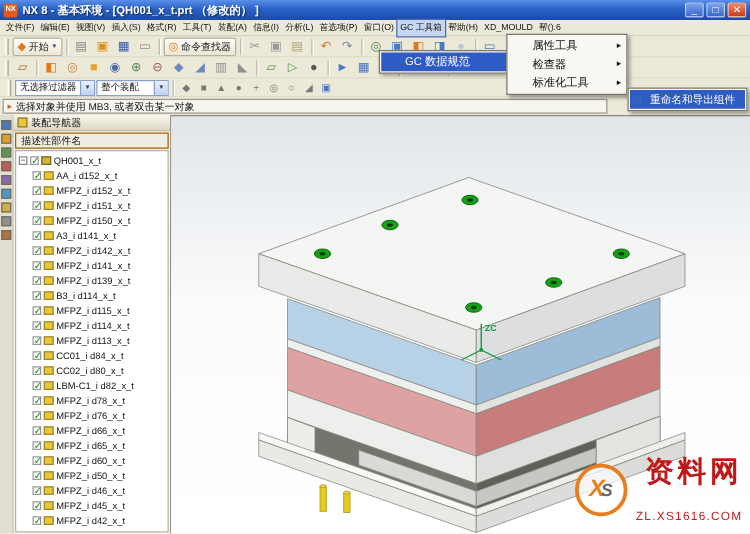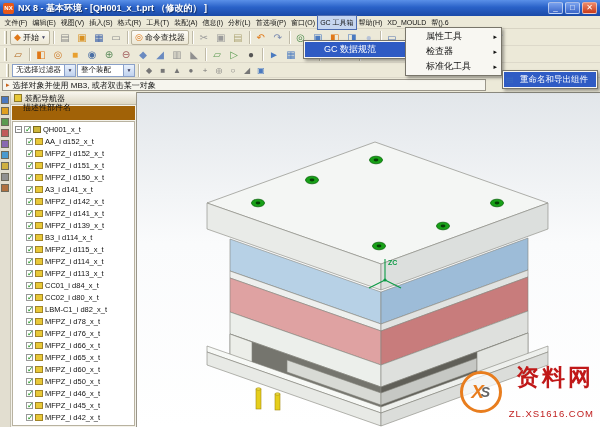--- a/index.html
+++ b/index.html
@@ -34,21 +34,21 @@
 .promptbar{position:absolute;left:0;top:78px;width:488px;height:14px;background:#ece9d8;padding:1px 2px;z-index:4}
 .prompt-field{height:12px;background:#f6f5ee;border:1px solid #9a968a;display:flex;align-items:center;font-size:8px;padding-left:3px;gap:3px;white-space:nowrap}
 .prompt-icon{color:#c8641e;font-size:7px}
 
 .main{position:absolute;left:0;top:92px;width:600px;height:335px;display:flex}
 .resbar{width:11px;height:335px;background:#e2ded0;border-right:1px solid #c4c0b0;display:flex;flex-direction:column;align-items:center;padding-top:4px;gap:3px;flex:none}
 .res-icon{width:8px;height:8px;border:1px solid #6f6b5c;flex:none}
 .navigator{width:126px;height:335px;background:#f4f2ea;border-right:1px solid #9a968a;display:flex;flex-direction:column;flex:none}
 .nav-title{height:13px;background:linear-gradient(#f8f6ee,#ddd8c4);display:flex;align-items:center;font-size:8px;gap:3px;padding-left:3px;border-bottom:1px solid #c0bba8;flex:none}
 .nav-title-icon{width:8px;height:8px;background:#e8c838;border:1px solid #8f7a2a;flex:none}
-.nav-colhead{height:13px;margin:1px;background:#f0eee4;border:7px solid #a16207;font-size:8px;display:flex;align-items:flex-end;padding-left:4px;flex:none}
+.nav-colhead{height:13px;margin:1px;background:#f0eee4;border:1px solid #a16207;font-size:8px;display:flex;align-items:flex-end;padding-left:4px;flex:none}
 .tree{flex:1;background:#fff;border:1px solid #b8b2a0;margin:0 1px 1px 1px;overflow:hidden;padding-top:1px}
 .trow{height:12px;display:flex;align-items:center;gap:2px;padding-left:2px;white-space:nowrap}
 .indent{width:9px;flex:none}
 .expander{width:7px;height:7px;border:1px solid #888;background:#fff;font-size:7px;line-height:5px;text-align:center;color:#333;flex:none}
 .cbox{width:7px;height:7px;border:1px solid #999;background:#fff;color:#0a8a0a;font-size:8px;line-height:6px;text-align:center;font-weight:bold;overflow:visible;flex:none}
 .citem-icon{width:8px;height:7px;background:#e8c838;border:1px solid #a08428;flex:none}
 .citem-icon.assembly{background:#cdb63a;border-color:#7a6a1e}
 .tlabel{font-size:7.5px}
 
 .viewport{position:relative;flex:1;height:335px;background:linear-gradient(180deg,#e2e6ea 0%,#fafbfc 45%,#ffffff 100%);overflow:hidden;border-top:1px solid #8a887e}

